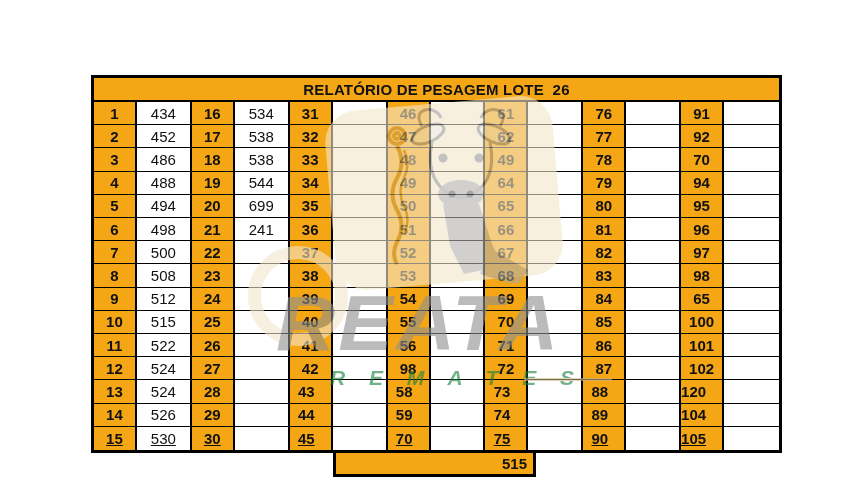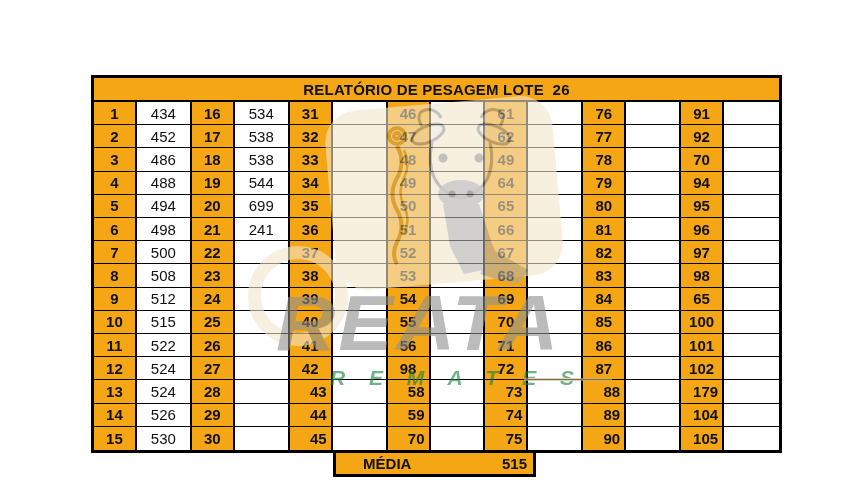--- a/index.html
+++ b/index.html
@@ -11,24 +11,24 @@
                 border:3px solid #000;box-sizing:border-box;background:#fff;z-index:1;}
   #title-bar{height:22px;background:#F4A614;border-bottom:2px solid #000;
              display:flex;align-items:center;justify-content:center;
              font-weight:bold;font-size:15px;letter-spacing:.2px;white-space:pre;}
   #grid{display:grid;grid-template-columns:repeat(7,43fr 55fr);grid-auto-rows:1fr;
         height:calc(100% - 24px);}
   .cell{display:flex;align-items:center;justify-content:center;
         border-right:2px solid #000;border-bottom:1.5px solid #000;
         box-sizing:border-box;font-size:15px;overflow:hidden;}
   .cell.num{background:#F4A614;font-weight:bold;}
-  .cell.num.right{justify-content:flex-end;padding-right:4px;}
+  .cell.num.right{justify-content:flex-end;padding-right:16px;}
   .cell.val{background:#ffffff;font-size:15px;}
   .cell:nth-child(14n){border-right:none;}
-  .cell:nth-child(n+197){border-bottom:none;}
+  .cell:nth-child(n+197){border-bottom:none;text-decoration:underline;}
 
   
   #media-row{position:absolute;left:333px;top:450px;width:203px;height:27px;
              background:#F4A614;border:3px solid #000;box-sizing:border-box;
              display:flex;align-items:center;font-weight:bold;font-size:15px;z-index:2;}
   #media-row .lbl{width:52%;text-align:center;}
   #media-row .val{flex:1;text-align:right;padding-right:6px;}
 
   
   #watermark{position:absolute;inset:0;pointer-events:none;opacity:.6;z-index:5;}
@@ -225,21 +225,21 @@
         <div class="cell num">28</div>
         <div class="cell val"></div>
         <div class="cell num right">43</div>
         <div class="cell val"></div>
         <div class="cell num right">58</div>
         <div class="cell val"></div>
         <div class="cell num right">73</div>
         <div class="cell val"></div>
         <div class="cell num right">88</div>
         <div class="cell val"></div>
-        <div class="cell num right">179</div>
+        <div class="cell num right">120</div>
         <div class="cell val"></div>
         <div class="cell num">14</div>
         <div class="cell val">526</div>
         <div class="cell num">29</div>
         <div class="cell val"></div>
         <div class="cell num right">44</div>
         <div class="cell val"></div>
         <div class="cell num right">59</div>
         <div class="cell val"></div>
         <div class="cell num right">74</div>
@@ -259,21 +259,20 @@
         <div class="cell num right">75</div>
         <div class="cell val"></div>
         <div class="cell num right">90</div>
         <div class="cell val"></div>
         <div class="cell num right">105</div>
         <div class="cell val"></div>
       </div>
   </div>
 
   <div id="media-row">
-    <div class="lbl">MÉDIA</div>
     <div class="val">515</div>
   </div>
 
   <div id="watermark">
     <div id="wm-blob"></div>
     <div id="wm-ring"></div>
     <svg id="wm-bull" viewBox="0 0 230 185" xmlns="http://www.w3.org/2000/svg">
 
       <g stroke="#c49129" fill="none" stroke-width="4" opacity="0.85">
         <circle cx="57" cy="38" r="8"></circle>

